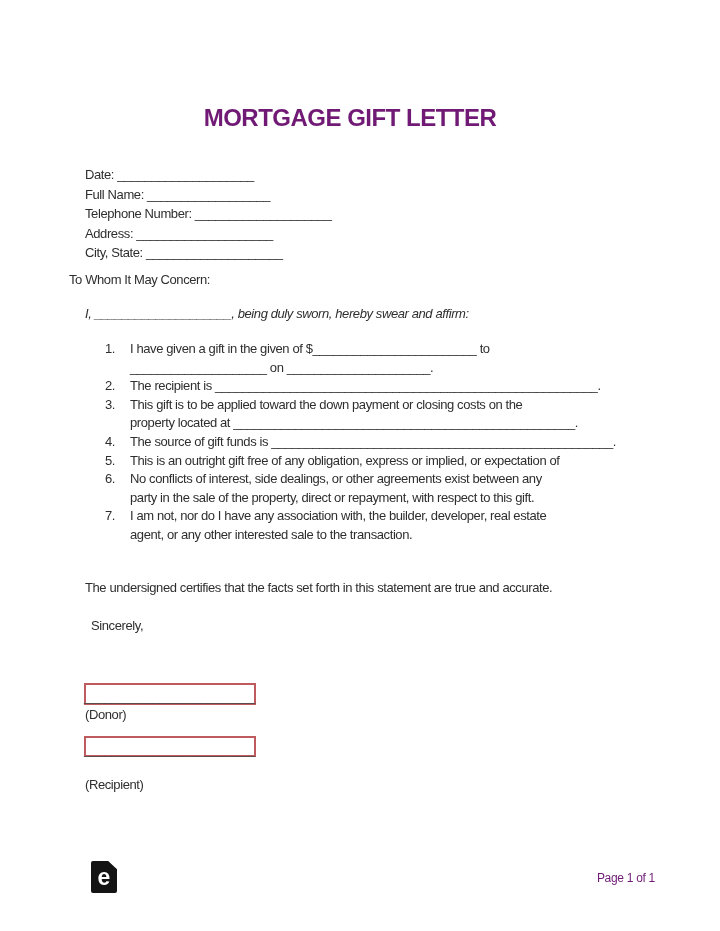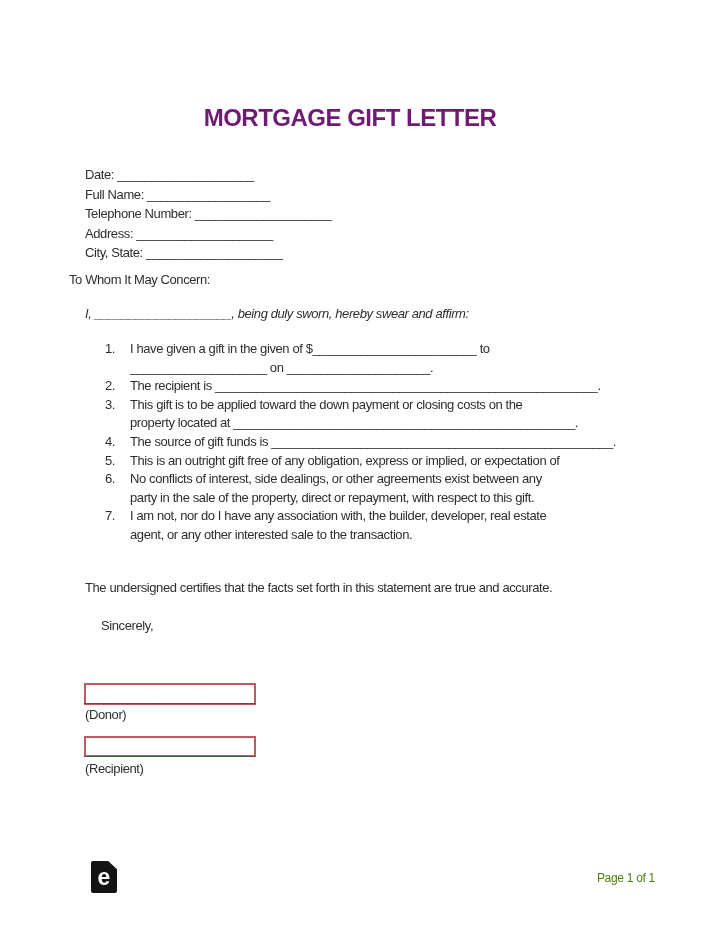--- a/index.html
+++ b/index.html
@@ -28,49 +28,49 @@
   }
   .info-block{top:165px;left:85px;line-height:19.5px;}
   .info-line{white-space:nowrap;}
   .salutation{top:272px;left:69px;white-space:nowrap;}
   .oath-line{top:306px;left:85px;white-space:nowrap;font-style:italic;}
   .list-block{top:340px;left:105px;line-height:18.6px;}
   .li{display:flex;}
   .li-num{flex:0 0 25px;width:25px;}
   .li-line{white-space:nowrap;}
   .certification{top:580px;left:85px;white-space:nowrap;}
-  .closing{top:618px;left:101px;white-space:nowrap;}
+  .closing{top:618px;left:91px;white-space:nowrap;}
   .sig-box{
     left:84px;width:168px;height:18px;
     border:2px solid var(--box-border);
     background:#fff;
   }
   .sig-box.donor{top:683px;}
   .sig-box.recipient{top:736px;height:17px;}
   .sig-dash{left:84px;white-space:nowrap;color:#4a4a4a;letter-spacing:-0.4px;}
   .sig-dash.donor{top:689px;}
   .sig-dash.recipient{top:742px;}
   .sig-label{left:85px;white-space:nowrap;}
   .sig-label.donor{top:707px;}
-  .sig-label.recipient{top:761px;}
+  .sig-label.recipient{top:777px;}
   .logo{
     left:91px;top:861px;width:26px;height:32px;
     background:#141414;
     border-radius:2px;
     clip-path:polygon(0 0,66% 0,100% 26%,100% 100%,0 100%);
   }
   .logo-letter{
     position:absolute;left:0;top:0;width:100%;height:100%;
     color:#ffffff;font-weight:bold;font-size:23px;line-height:33px;
     text-align:center;letter-spacing:0;
   }
   .page-num{
     left:455px;top:871px;width:200px;
     text-align:right;
-    font-size:12px;letter-spacing:-0.3px;color:#4d7c0f;
+    font-size:12px;letter-spacing:-0.3px;color:#701a75;
     white-space:nowrap;
   }
 </style>
 </head>
 <body>
 
 <div class="page">
 
   <div class="abs doc-title">MORTGAGE GIFT LETTER</div>
 

